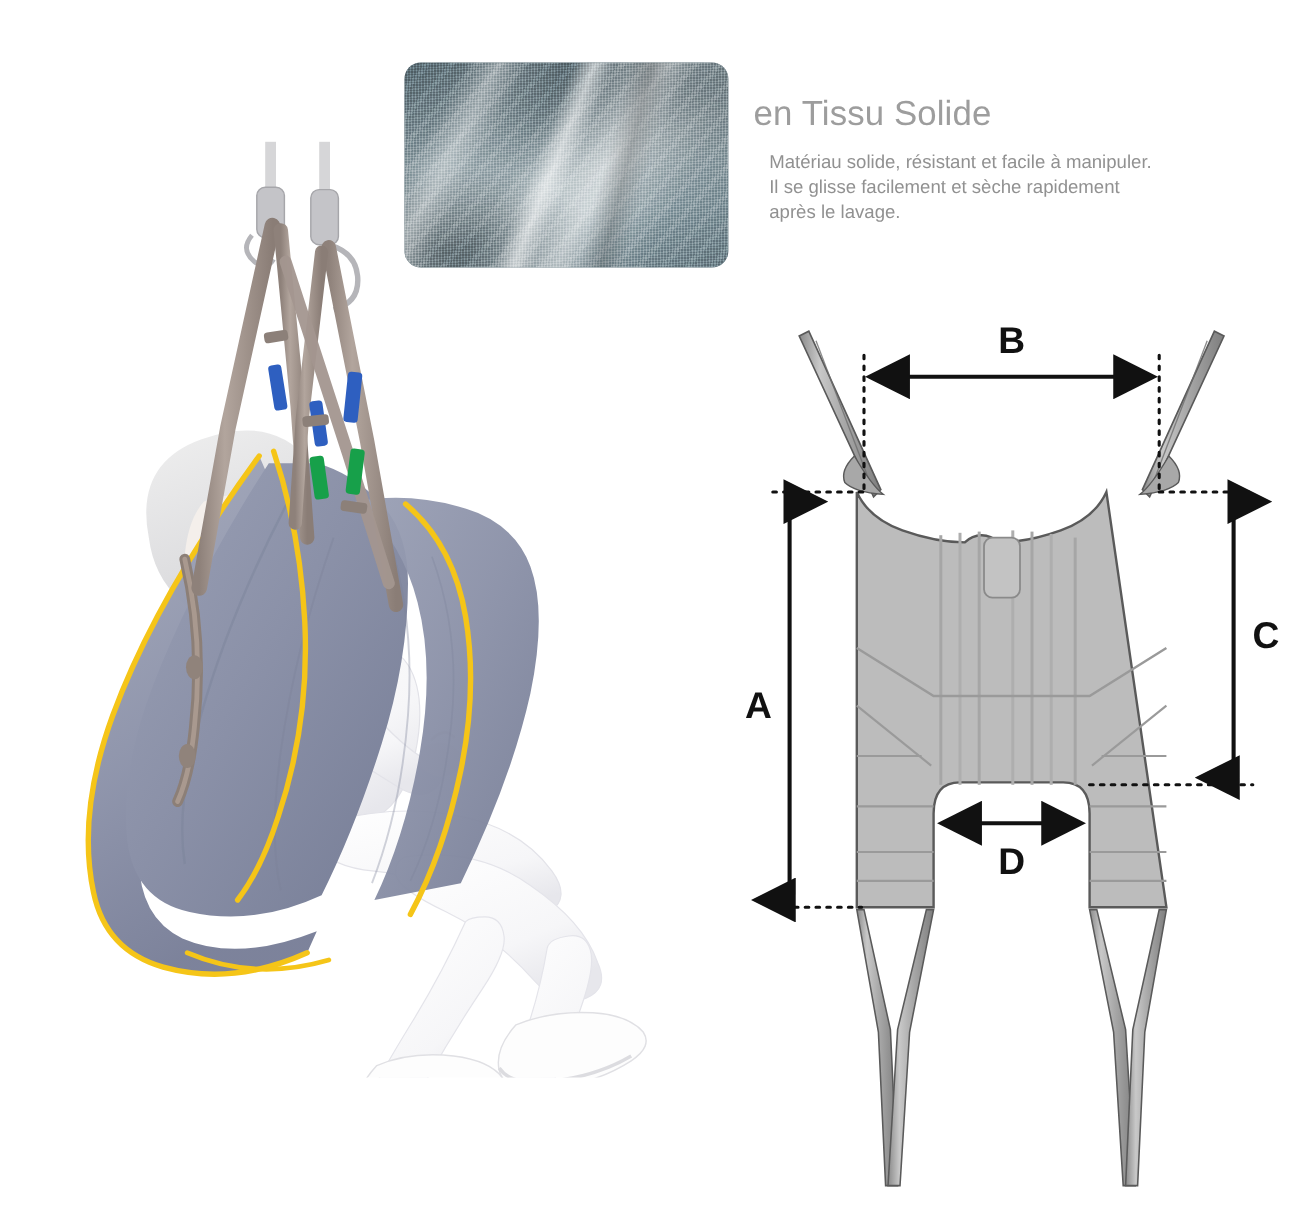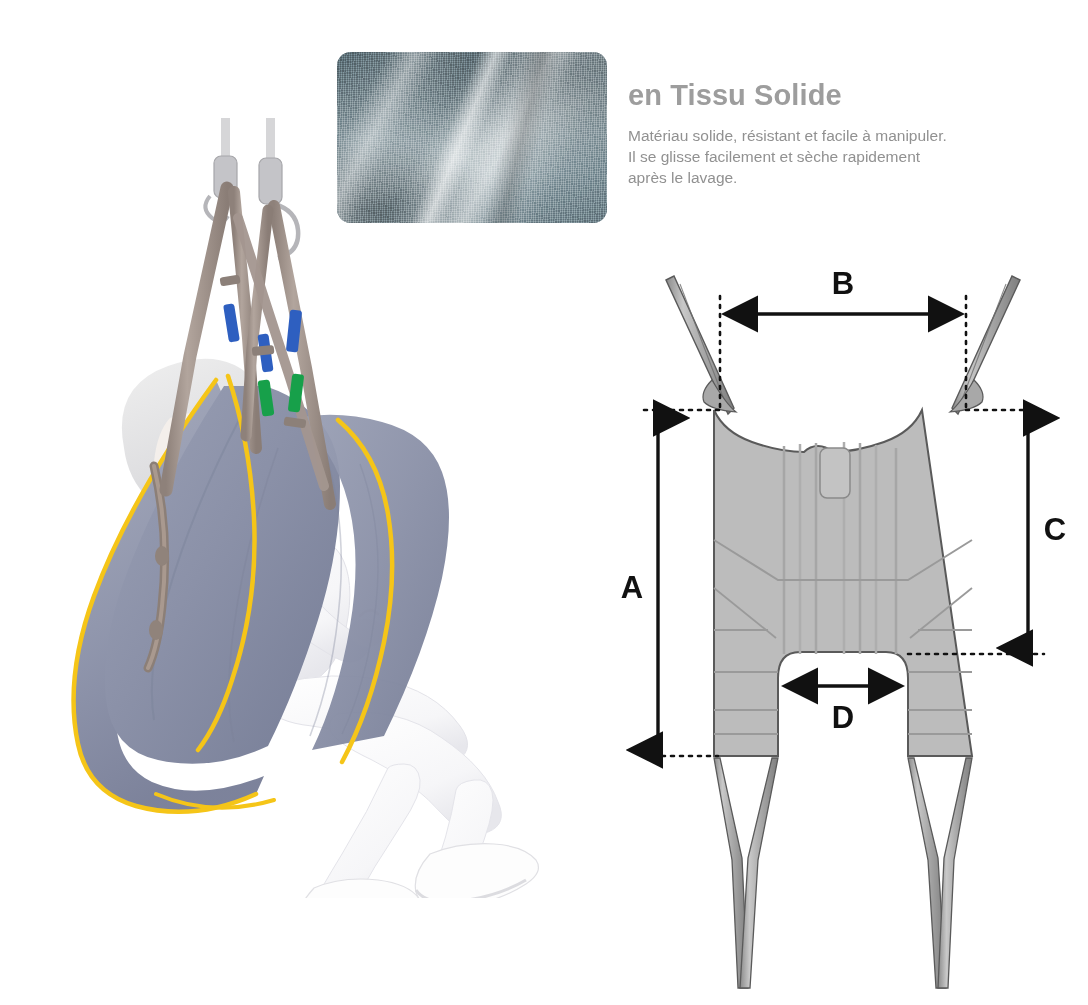--- a/index.html
+++ b/index.html
@@ -81,31 +81,31 @@
 
   
   #text-block {
     position: absolute;
     left: 628px;
     top: 80px;
     width: 420px;
   }
   #heading {
     font-size: 29px;
-    font-weight: 700;
+    font-weight: 400;
     color: #9d9d9d;
     letter-spacing: 0.1px;
     margin: 0 0 14px 0;
     line-height: 1.1;
   }
   #body-text {
     font-size: 15.5px;
     color: #919191;
     line-height: 1.35;
-    margin: 0;
+    margin: 13px;
     white-space: pre-line;
   }
 
   
   #photo {
     position: absolute;
     left: 38px;
     top: 118px;
     width: 560px;
     height: 780px;

